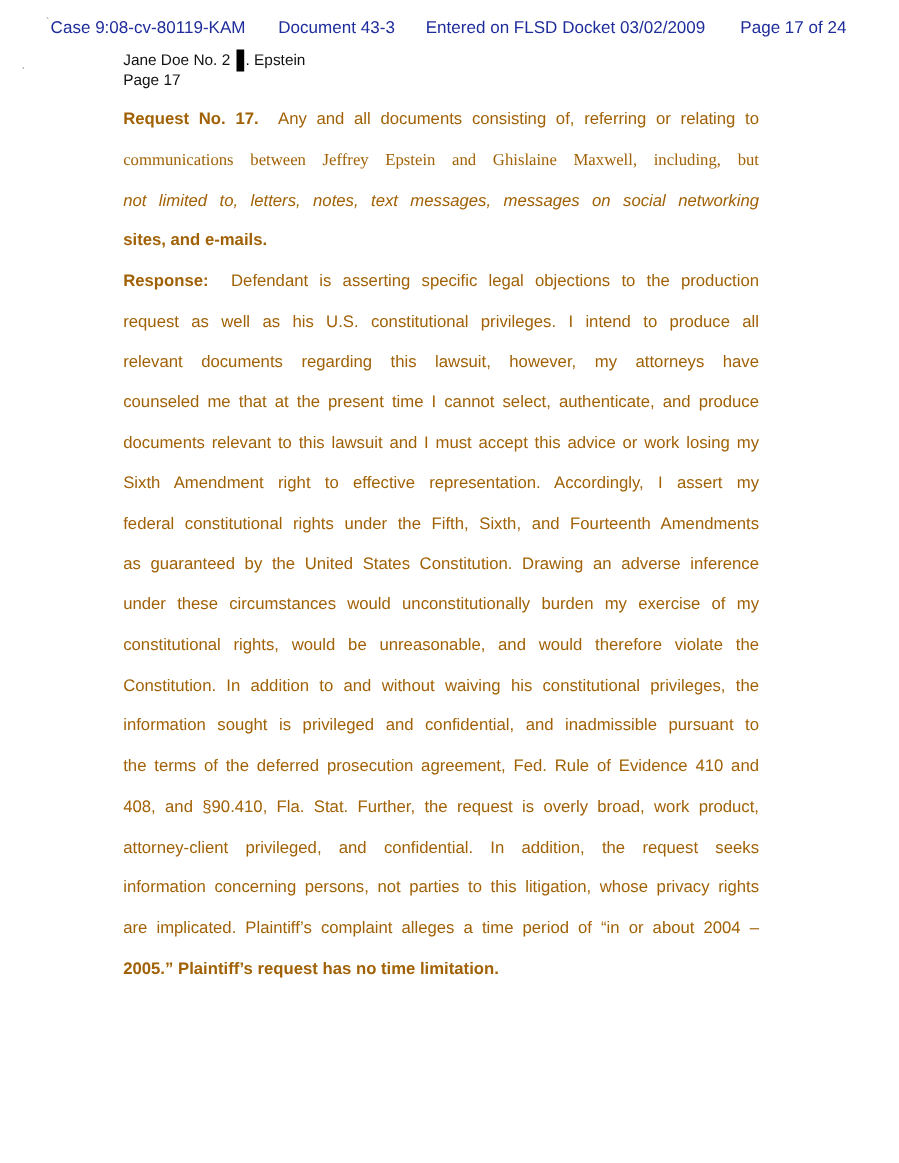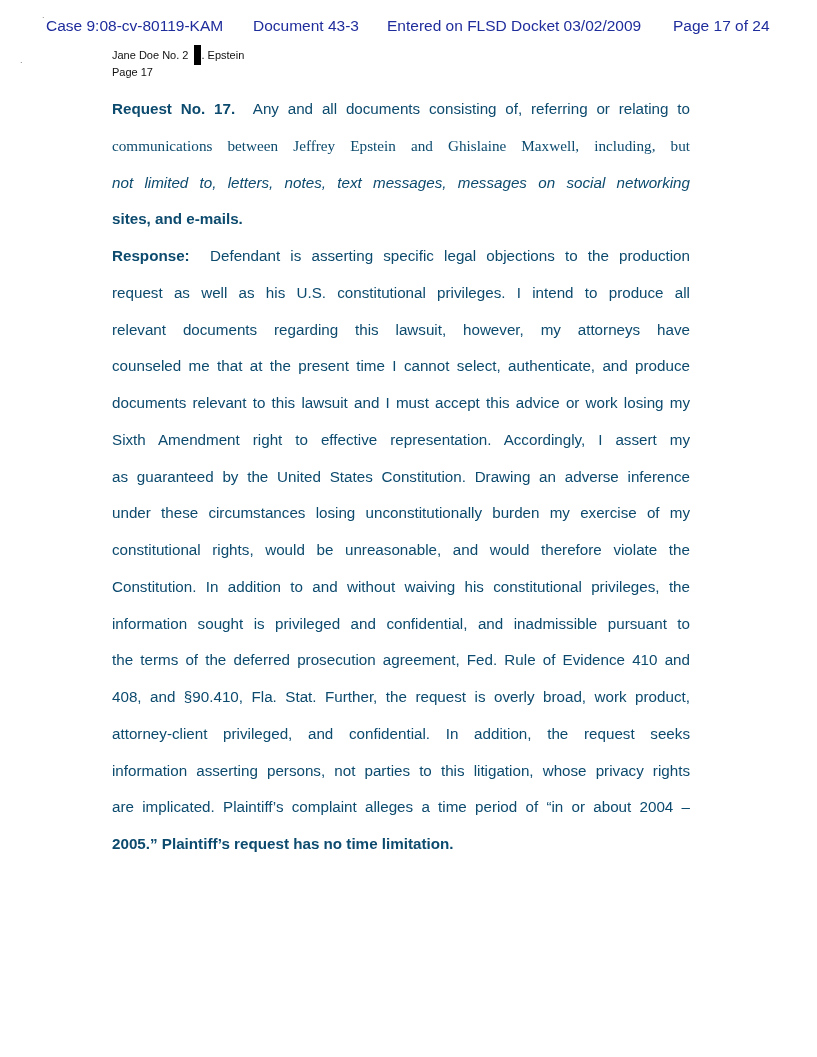--- a/index.html
+++ b/index.html
@@ -3,24 +3,24 @@
   <meta charset="utf-8">
   <style>
     html, body { margin: 0; padding: 0; background: #ffffff; }
     body { width: 817px; height: 1057px; position: relative; overflow: hidden;
            font-family: "Liberation Sans", sans-serif; color: #111; }
     .stamp { position: absolute; top: 17px; left: 40px; width: 740px; height: 22px;
              font-size: 15.5px; color: #1f2d9c; white-space: nowrap; }
     .stamp span { position: absolute; top: 0; }
     .stamp .tick { position: absolute; left: 2px; top: -2px; font-size: 8px; color: #555; }
     .dot { position: absolute; left: 20px; top: 60px; font-size: 8px; color: #444; }
-    .caption { position: absolute; left: 112px; top: 45px; font-size: 11px; line-height: 15px; color: #111; }
+    .caption { position: absolute; left: 112px; top: 45px; font-size: 14px; line-height: 15px; color: #111; }
     .redact { display: inline-block; width: 7px; height: 20px; background: #000; vertical-align: -6px; margin: 0 1px 0 2px; }
     .body { position: absolute; left: 112px; top: 91px; width: 578px; font-size: 15.2px;
-            line-height: 36.75px; text-align: justify; color: #0c4a6e; }
+            line-height: 36.75px; text-align: justify; color: #a16207; }
     .line { display: block; height: 36.75px; text-align: justify; text-align-last: justify; white-space: nowrap; }
     .line.last { text-align-last: left; }
     .line span.j { display: inline-block; width: 100%; text-align: justify; text-align-last: justify; }
     .line.last span.j { text-align-last: left; font-weight: bold; }
     b { font-weight: bold; }
   </style>
 </head>
 <body>
 
 <div class="stamp">
@@ -48,25 +48,26 @@
     <div class="line"><span class="j" style="white-space: normal; height: 36.75px; overflow: hidden; text-align-last: justify; font-style: italic;">not limited to, letters, notes, text messages, messages on social networking</span></div>
     <div class="line last"><span class="j">sites, and e-mails.</span></div>
   </div>
   <div>
     <div class="line"><span class="j" style="white-space: normal; height: 36.75px; overflow: hidden; text-align-last: justify;"><b>Response:</b>&nbsp;&nbsp;<span>Defendant is asserting specific legal objections to the production</span></span></div>
     <div class="line"><span class="j" style="white-space: normal; height: 36.75px; overflow: hidden; text-align-last: justify;">request as well as his U.S. constitutional privileges.  I intend to produce all</span></div>
     <div class="line"><span class="j" style="white-space: normal; height: 36.75px; overflow: hidden; text-align-last: justify;">relevant documents regarding this lawsuit, however, my attorneys have</span></div>
     <div class="line"><span class="j" style="white-space: normal; height: 36.75px; overflow: hidden; text-align-last: justify;">counseled me that at the present time I cannot select, authenticate, and produce</span></div>
     <div class="line"><span class="j" style="white-space: normal; height: 36.75px; overflow: hidden; text-align-last: justify;">documents relevant to this lawsuit and I must accept this advice or work losing my</span></div>
     <div class="line"><span class="j" style="white-space: normal; height: 36.75px; overflow: hidden; text-align-last: justify;">Sixth Amendment right to effective representation.  Accordingly, I assert my</span></div>
+    <div class="line"><span class="j" style="white-space: normal; height: 36.75px; overflow: hidden; text-align-last: justify;">federal constitutional rights under the Fifth, Sixth, and Fourteenth Amendments</span></div>
     <div class="line"><span class="j" style="white-space: normal; height: 36.75px; overflow: hidden; text-align-last: justify;">as guaranteed by the United States Constitution.  Drawing an adverse inference</span></div>
-    <div class="line"><span class="j" style="white-space: normal; height: 36.75px; overflow: hidden; text-align-last: justify;">under these circumstances losing unconstitutionally burden my exercise of my</span></div>
+    <div class="line"><span class="j" style="white-space: normal; height: 36.75px; overflow: hidden; text-align-last: justify;">under these circumstances would unconstitutionally burden my exercise of my</span></div>
     <div class="line"><span class="j" style="white-space: normal; height: 36.75px; overflow: hidden; text-align-last: justify;">constitutional rights, would be unreasonable, and would therefore violate the</span></div>
     <div class="line"><span class="j" style="white-space: normal; height: 36.75px; overflow: hidden; text-align-last: justify;">Constitution.  In addition to and without waiving his constitutional privileges, the</span></div>
     <div class="line"><span class="j" style="white-space: normal; height: 36.75px; overflow: hidden; text-align-last: justify;">information sought is privileged and confidential, and inadmissible pursuant to</span></div>
     <div class="line"><span class="j" style="white-space: normal; height: 36.75px; overflow: hidden; text-align-last: justify;">the terms of the deferred prosecution agreement, Fed. Rule of Evidence 410 and</span></div>
     <div class="line"><span class="j" style="white-space: normal; height: 36.75px; overflow: hidden; text-align-last: justify;">408, and §90.410, Fla. Stat.  Further, the request is overly broad, work product,</span></div>
     <div class="line"><span class="j" style="white-space: normal; height: 36.75px; overflow: hidden; text-align-last: justify;">attorney-client privileged, and confidential.  In addition, the request seeks</span></div>
-    <div class="line"><span class="j" style="white-space: normal; height: 36.75px; overflow: hidden; text-align-last: justify;">information asserting persons, not parties to this litigation, whose privacy rights</span></div>
+    <div class="line"><span class="j" style="white-space: normal; height: 36.75px; overflow: hidden; text-align-last: justify;">information concerning persons, not parties to this litigation, whose privacy rights</span></div>
     <div class="line"><span class="j" style="white-space: normal; height: 36.75px; overflow: hidden; text-align-last: justify;">are implicated.  Plaintiff’s complaint alleges a time period of “in or about 2004 –</span></div>
     <div class="line last"><span class="j">2005.”  Plaintiff’s request has no time limitation.</span></div>
   </div>
 </div>
 
 </body></html>

